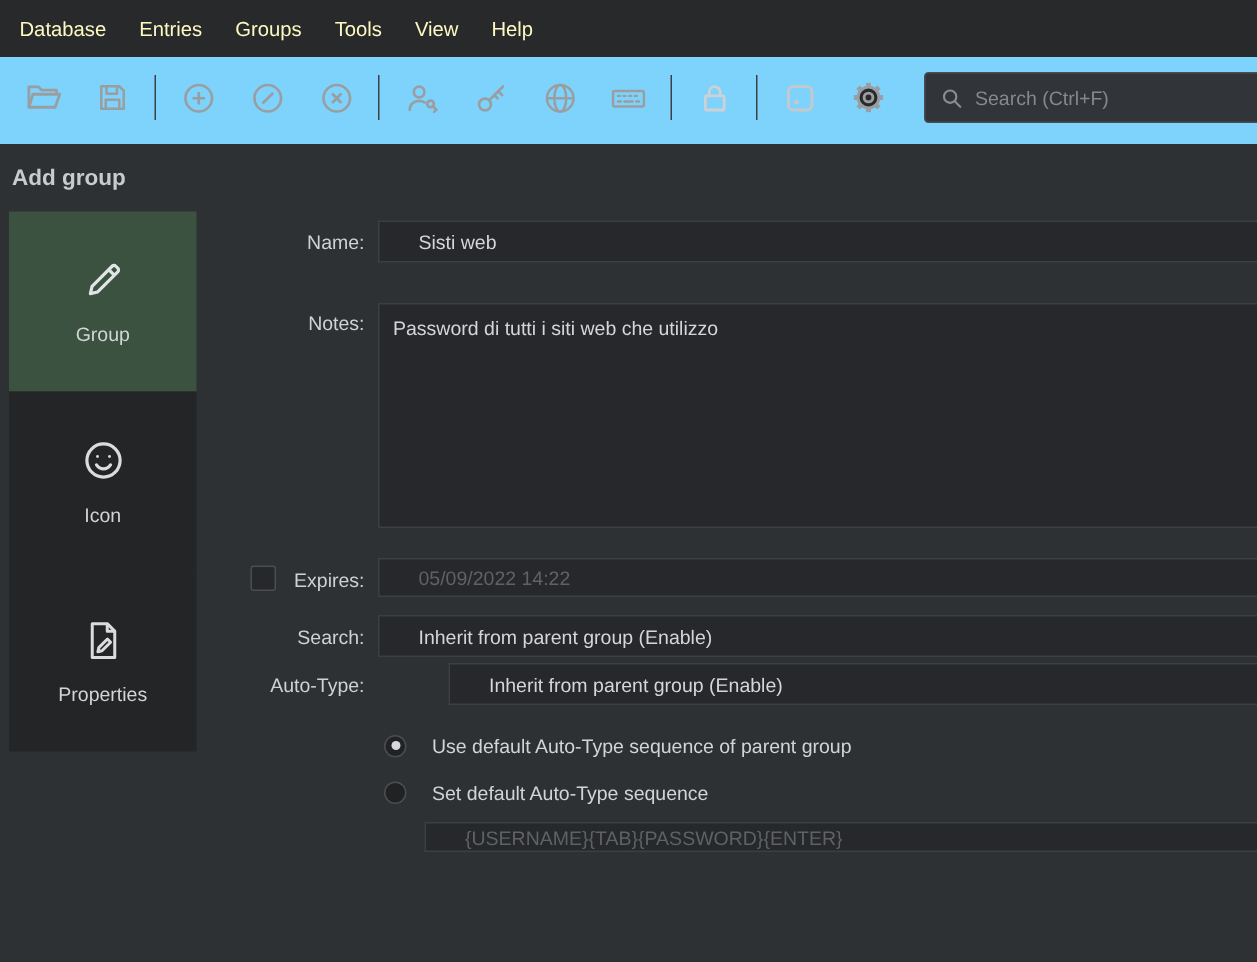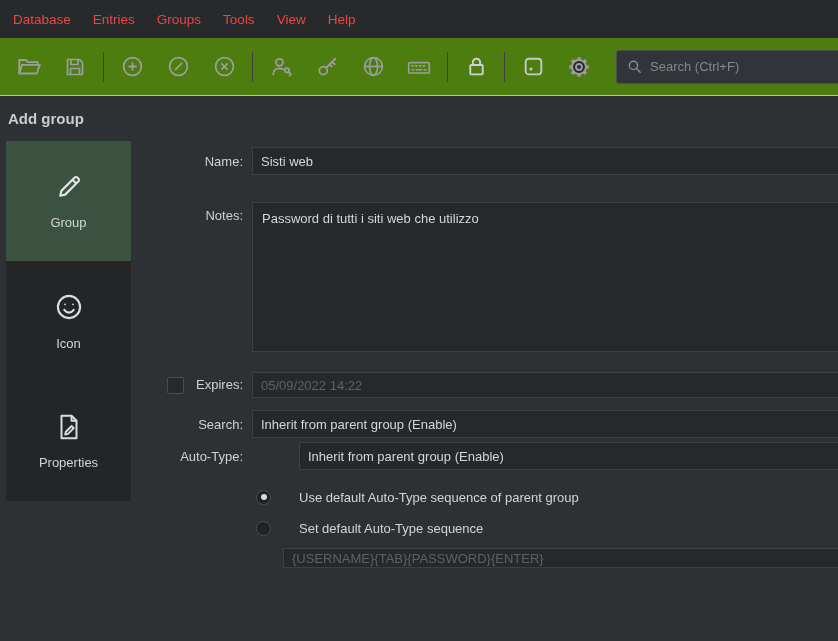--- a/index.html
+++ b/index.html
@@ -9,26 +9,26 @@
     font-family: "Liberation Sans", sans-serif;
     color: #d4d6d8;
   }
   
   .menubar {
     height: 38px; background: #28292b;
     display: flex; align-items: stretch; padding-left: 2px;
   }
   .menu-item {
     display: flex; align-items: center;
-    padding: 0 11px; font-size: 13.5px; color: #ef4444; cursor: default;
+    padding: 0 11px; font-size: 13.5px; color: #fef9c3; cursor: default;
   }
   
   .toolbar {
-    height: 58px; background: #4d7c0f;
-    border-bottom: 1px solid #7dd3fc;
+    height: 58px; background: #7dd3fc;
+    border-bottom: 4px solid #7dd3fc;
     display: flex; align-items: center; padding: 0 6px;
   }
   .tbtn {
     width: 46px; height: 42px; flex: none;
     display: flex; align-items: center; justify-content: center;
     border-radius: 3px;
   }
   .tsep { width: 1px; height: 30px; background: #3e4144; margin: 0 5px; flex: none; }
   .search-box {
     margin-left: auto; margin-right: -10px;
@@ -50,48 +50,48 @@
     height: 120px; background: #232527;
     display: flex; flex-direction: column; align-items: center; justify-content: center;
     gap: 13px; font-size: 13px; color: #d2d4d6; cursor: default; text-align: right;
   }
   .side-item.selected { background: #3a523f; }
   
   .form { flex: 1; min-width: 0; padding-top: 6px; }
   .row { display: flex; align-items: center; margin-bottom: 12px; }
   .label-col {
     width: 121px; flex: none;
-    display: flex; align-items: flex-start; justify-content: flex-end; gap: 12px;
+    display: flex; align-items: flex-end; justify-content: flex-end; gap: 12px;
     padding-right: 9px; font-size: 13px; color: #cfd1d3;
   }
   .field {
     flex: 1; min-width: 0; height: 28px;
     background: #26282b; border: 1px solid #3d4043; border-right: none;
-    color: #d4d6d8; font-size: 13px; padding: 0 8px;
+    color: #d4d6d8; font-size: 13px; padding: 0 26px;
     display: flex; align-items: center;
     font-family: "Liberation Sans", sans-serif;
   }
   input.field { outline: none; }
   textarea.field {
     height: 150px; padding: 7px 9px; resize: none; display: block;
     line-height: 1.35; outline: none;
   }
   .row.notes-row { align-items: flex-start; margin-bottom: 20px; margin-top: 27px; }
   .row.notes-row .label-col { padding-top: 6px; }
   .row.expires-row { }
   .row.expires-row .field { height: 26px; }
   .row.search-row { margin-bottom: 4px; }
   .row.autotype-row { margin-bottom: 16px; gap: 47px; }
   .field.disabled { color: #5e6265; }
   .checkbox {
     width: 17px; height: 17px; flex: none;
     background: #26282b; border: 1px solid #4a4e52; border-radius: 2px;
   }
   .radio-row {
-    display: flex; align-items: center; gap: 28px;
+    display: flex; align-items: center; gap: 17px;
     margin-left: 125px; margin-bottom: 9px; min-height: 22px;
     font-size: 13px; color: #d2d4d6;
   }
   .radio {
     width: 15px; height: 15px; flex: none; border-radius: 50%;
     background: #202224; border: 1px solid #4a4e52; position: relative;
   }
   .radio.selected::after {
     content: ""; position: absolute; inset: 3.5px; border-radius: 50%; background: #d6d8da;
   }

